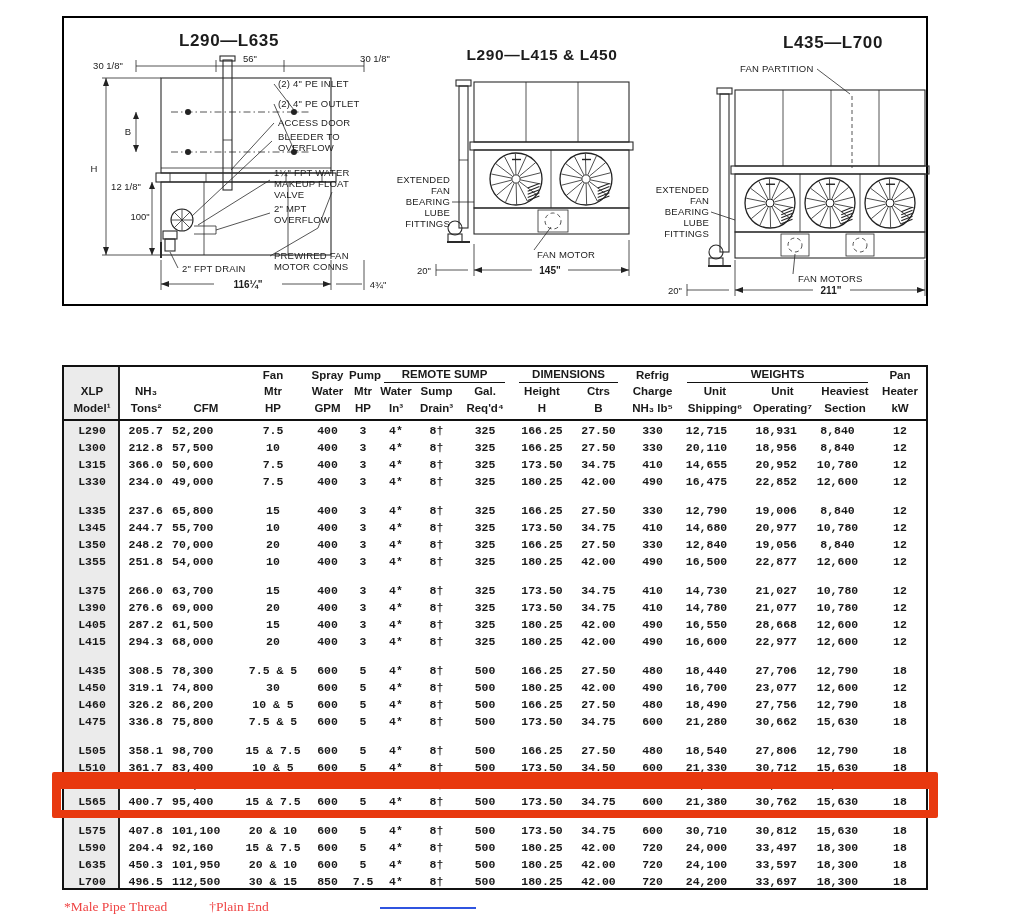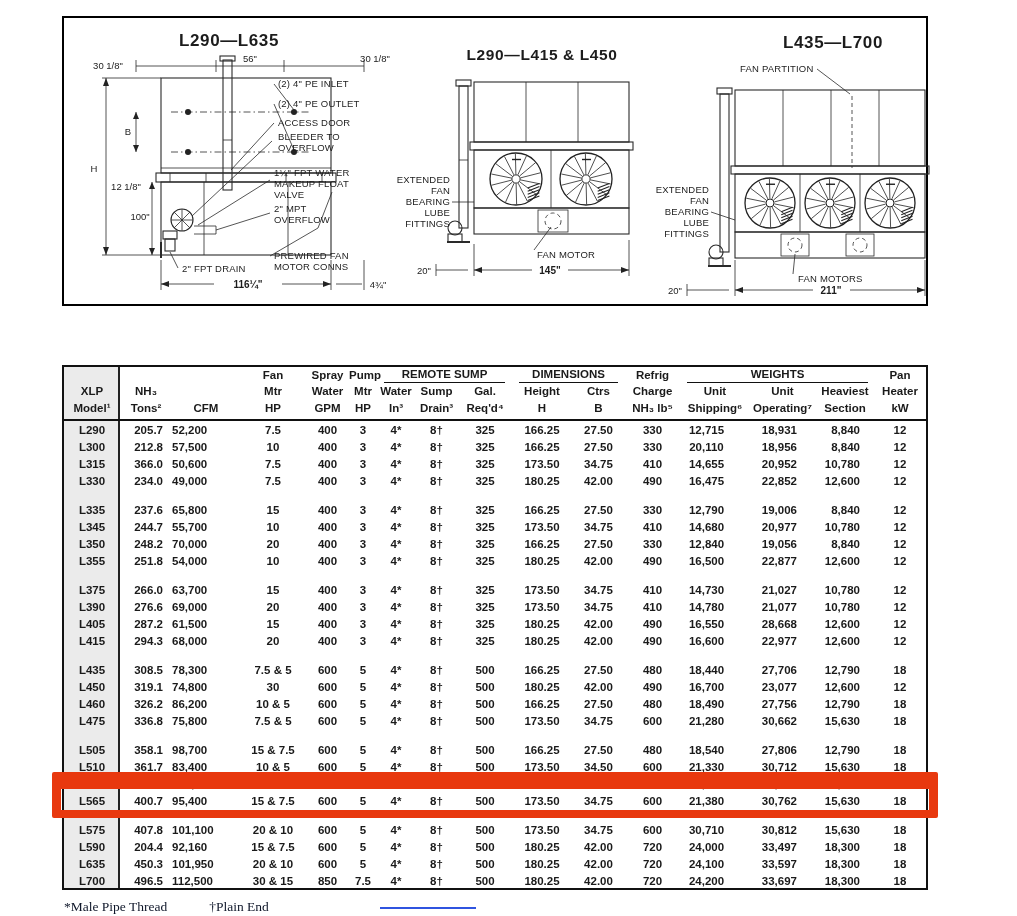--- a/index.html
+++ b/index.html
@@ -22,39 +22,39 @@
 
   
   #spec-table{position:absolute;left:62px;top:365px;width:866px;height:525px;border:2.8px solid #111;box-sizing:border-box;background:#fff;
     --cols:56px 52px 68px 66px 43px 28px 38px 43px 54px 60px 53px 55px 70px 65px 60px 50px;}
   #graycol{position:absolute;left:0;top:0;width:56px;height:100%;background:#ebebeb;border-right:2px solid #222;box-sizing:border-box;}
   #thead{position:absolute;left:0;top:0;right:0;height:52px;border-bottom:2.5px solid #111;display:grid;
     grid-template-columns:var(--cols);grid-template-rows:16px 16px 17px;align-items:end;font-weight:bold;font-size:11.5px;}
   #thead .hc{text-align:center;white-space:nowrap;line-height:15px;}
   #thead .grp{border-bottom:1.5px solid #111;margin:0 7px;}
   #table-body{position:absolute;left:0;top:55px;right:0;}
-  .tgroup{margin-bottom:12px;}
+  .tgroup{margin-bottom:12px;font-family:Liberation Mono, monospace;}
   .trow{display:grid;grid-template-columns:var(--cols);height:17px;align-items:center;font-size:11.5px;font-weight:bold;white-space:nowrap;}
   .trow>div{line-height:17px;}
   .trow>:nth-child(1){text-align:center;}
   .trow>:nth-child(2){text-align:right;padding-right:9px;}
   .trow>:nth-child(3){text-align:left;padding-right:13px;}
   .trow>:nth-child(4),.trow>:nth-child(5),.trow>:nth-child(6),.trow>:nth-child(7),
   .trow>:nth-child(8),.trow>:nth-child(9),.trow>:nth-child(10),.trow>:nth-child(11),
   .trow>:nth-child(12),.trow>:nth-child(16){text-align:center;}
   .trow>:nth-child(13){text-align:center;padding-right:17px;}
   .trow>:nth-child(14){text-align:right;padding-right:18px;}
-  .trow>:nth-child(15){text-align:right;padding-right:15px;}
+  .trow>:nth-child(15){text-align:center;padding-right:15px;}
 
   
   #highlight-box{position:absolute;left:52px;top:772px;width:886px;height:46px;box-sizing:border-box;
     border:9px solid #e8380e;border-top-width:17px;border-bottom-width:8px;border-radius:2px;z-index:6;pointer-events:none;}
 
   
-  #footnotes{position:absolute;left:64px;top:899px;font-family:"Liberation Serif",serif;font-size:13.5px;color:#0f172a;}
+  #footnotes{position:absolute;left:64px;top:899px;font-family:"Liberation Serif",serif;font-size:13.5px;color:#ef4444;}
   #footnotes span{margin-right:42px;}
   #blue-underline{position:absolute;left:380px;top:907px;width:96px;height:2px;background:#2f54e0;}
 </style>
 </head>
 <body>
 
 <div id="figure-panel">
 
   <svg style="left:2px;top:2px;" width="330" height="284" viewBox="0 0 330 284">
     <text class="dwg-title" x="163" y="26" text-anchor="middle">L290—L635</text>

